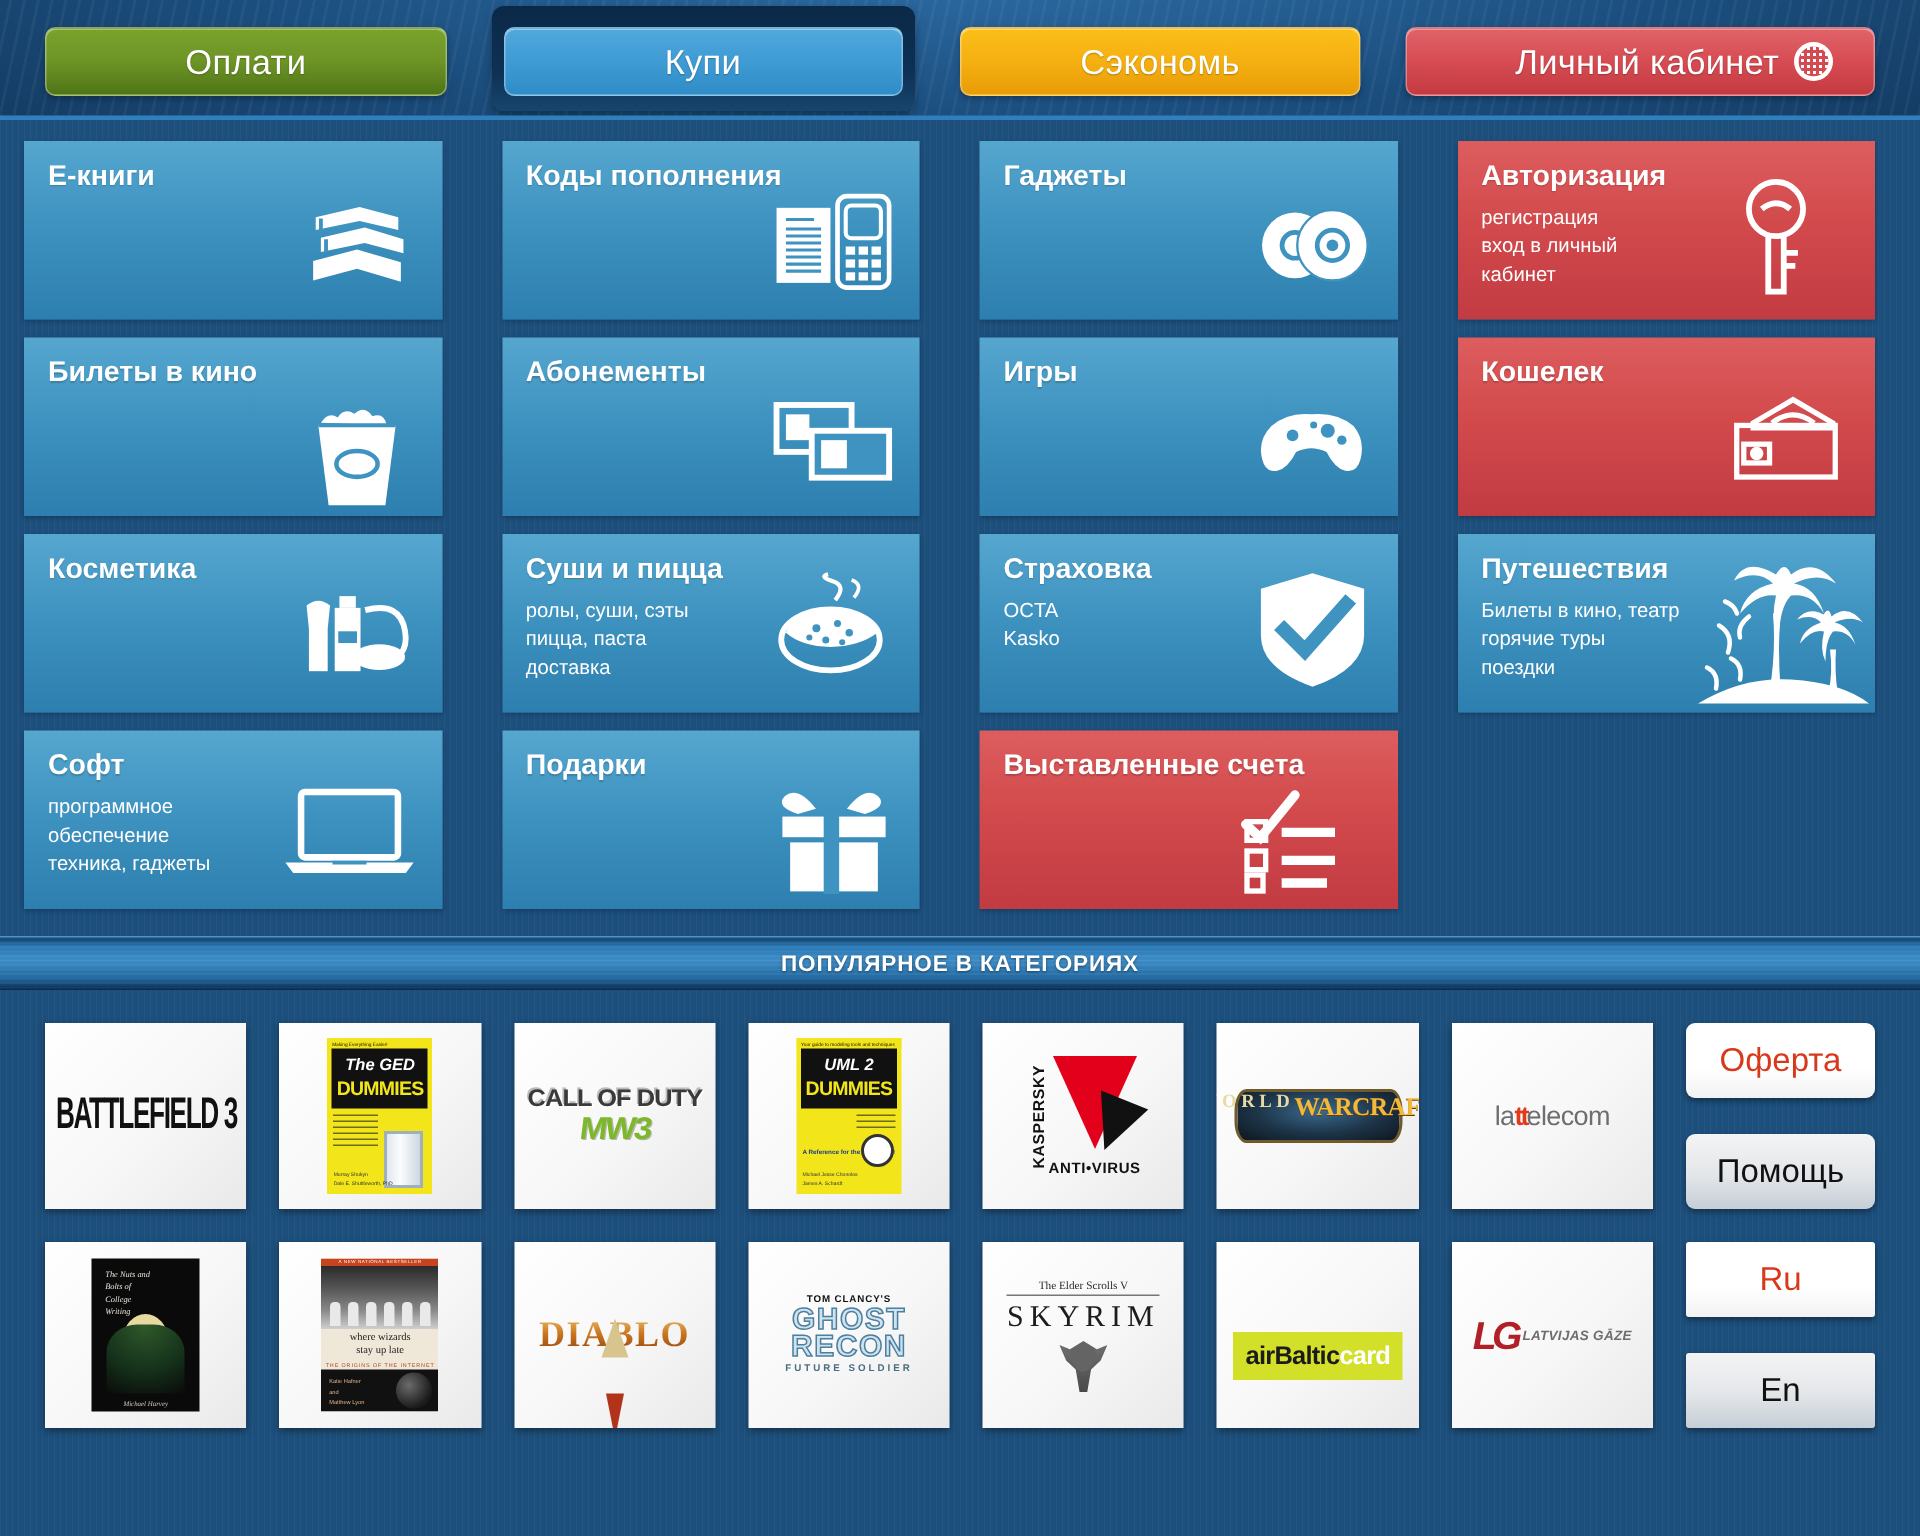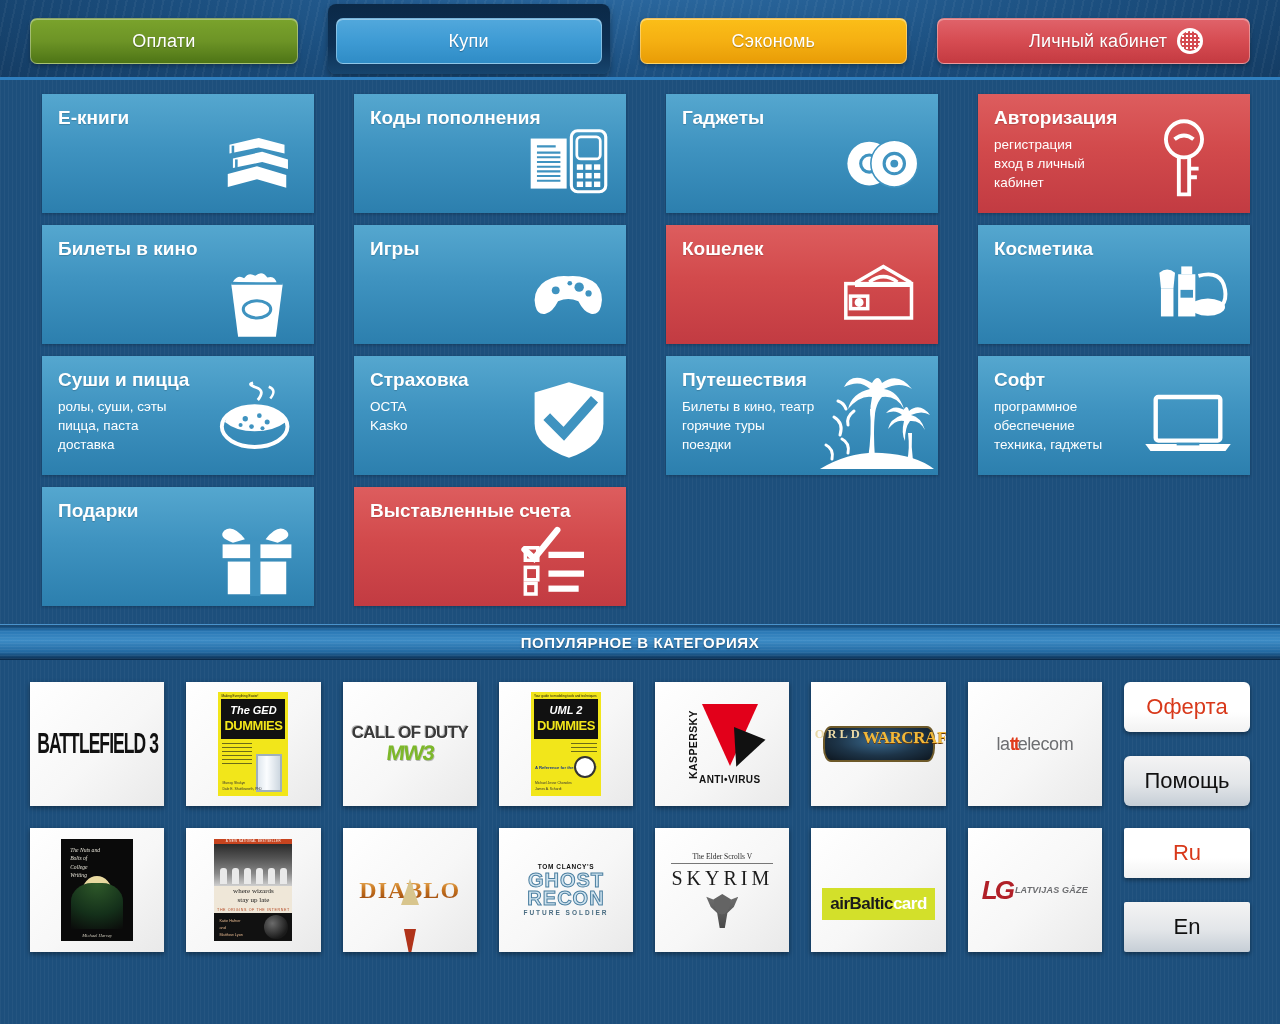--- a/index.html
+++ b/index.html
@@ -66,21 +66,21 @@
 
   .nav-tab {
     flex: 1 1 0;
     height: 46px;
     border-radius: 7px;
     display: flex;
     align-items: center;
     justify-content: center;
     gap: 10px;
     color: #ffffff;
-    font-size: 18px;
+    font-size: 23px;
     font-weight: 400;
     letter-spacing: 0.2px;
     cursor: pointer;
     border: 1px solid rgba(255,255,255,0.35);
     text-shadow: 0 1px 1px rgba(0,0,0,0.28);
     position: relative;
   }
 
   .nav-tab.green {
     background: linear-gradient(to bottom, #7aa32c 0%, #6d9426 50%, #4e7516 100%);
@@ -130,21 +130,21 @@
   }
 
   
   .tiles {
     position: relative;
     z-index: 2;
     display: grid;
     grid-template-columns: repeat(4, 1fr);
     column-gap: 40px;
     row-gap: 12px;
-    padding: 14px 30px 10px 42px;
+    padding: 14px 30px 10px 16px;
   }
 
   .tile {
     position: relative;
     height: 119px;
     padding: 14px 16px;
     color: #ffffff;
     cursor: pointer;
     overflow: hidden;
     box-shadow: 0 1px 3px rgba(0,0,0,0.25);
@@ -566,20 +566,31 @@
     <div class="tile-icon" style="bottom:2px;">
       <svg viewBox="0 0 100 100">
         <path d="M22 30 q6 -9 13 -4 q5 -8 13 -3 q8 -7 14 2 q9 -3 11 7 z" fill="#fff"></path>
         <path d="M20 32 L80 32 L72 94 L28 94 Z" fill="#fff"></path>
         <ellipse cx="50" cy="62" rx="16" ry="10" fill="none" stroke="#3f93c0" stroke-width="3.5"></ellipse>
         <path d="M20 32 L80 32" stroke="#3f93c0" stroke-width="3"></path>
       </svg>
     </div>
   </div>
 
+  <div class="tile blue">
+    <div class="tile-title">Абонементы</div>
+    <div class="tile-icon" style="bottom:6px;">
+      <svg viewBox="0 0 110 80">
+        <rect x="6" y="8" width="64" height="40" fill="none" stroke="#fff" stroke-width="5"></rect>
+        <rect x="14" y="16" width="20" height="22" fill="#fff"></rect>
+        <rect x="36" y="30" width="66" height="40" fill="#3f93c0" stroke="#fff" stroke-width="5"></rect>
+        <rect x="44" y="38" width="22" height="24" fill="#fff"></rect>
+      </svg>
+    </div>
+  </div>
 
   <div class="tile blue">
     <div class="tile-title">Игры</div>
     <div class="tile-icon" style="bottom:6px;">
       <svg viewBox="0 0 110 80">
         <path d="M20 26 q14 -12 34 -10 q22 -2 36 10 q10 12 6 28 q-3 12 -13 10 q-9 -2 -16 -16 q-7 -3 -13 -3 q-6 0 -13 3 q-7 14 -16 16 q-10 2 -13 -10 q-4 -16 8 -28 z" fill="#fff"></path>
         <circle cx="38" cy="34" r="5" fill="#3f93c0"></circle>
         <circle cx="68" cy="30" r="6" fill="#3f93c0"></circle>
         <circle cx="80" cy="38" r="4" fill="#3f93c0"></circle>
         <circle cx="56" cy="25" r="3" fill="#3f93c0"></circle>

